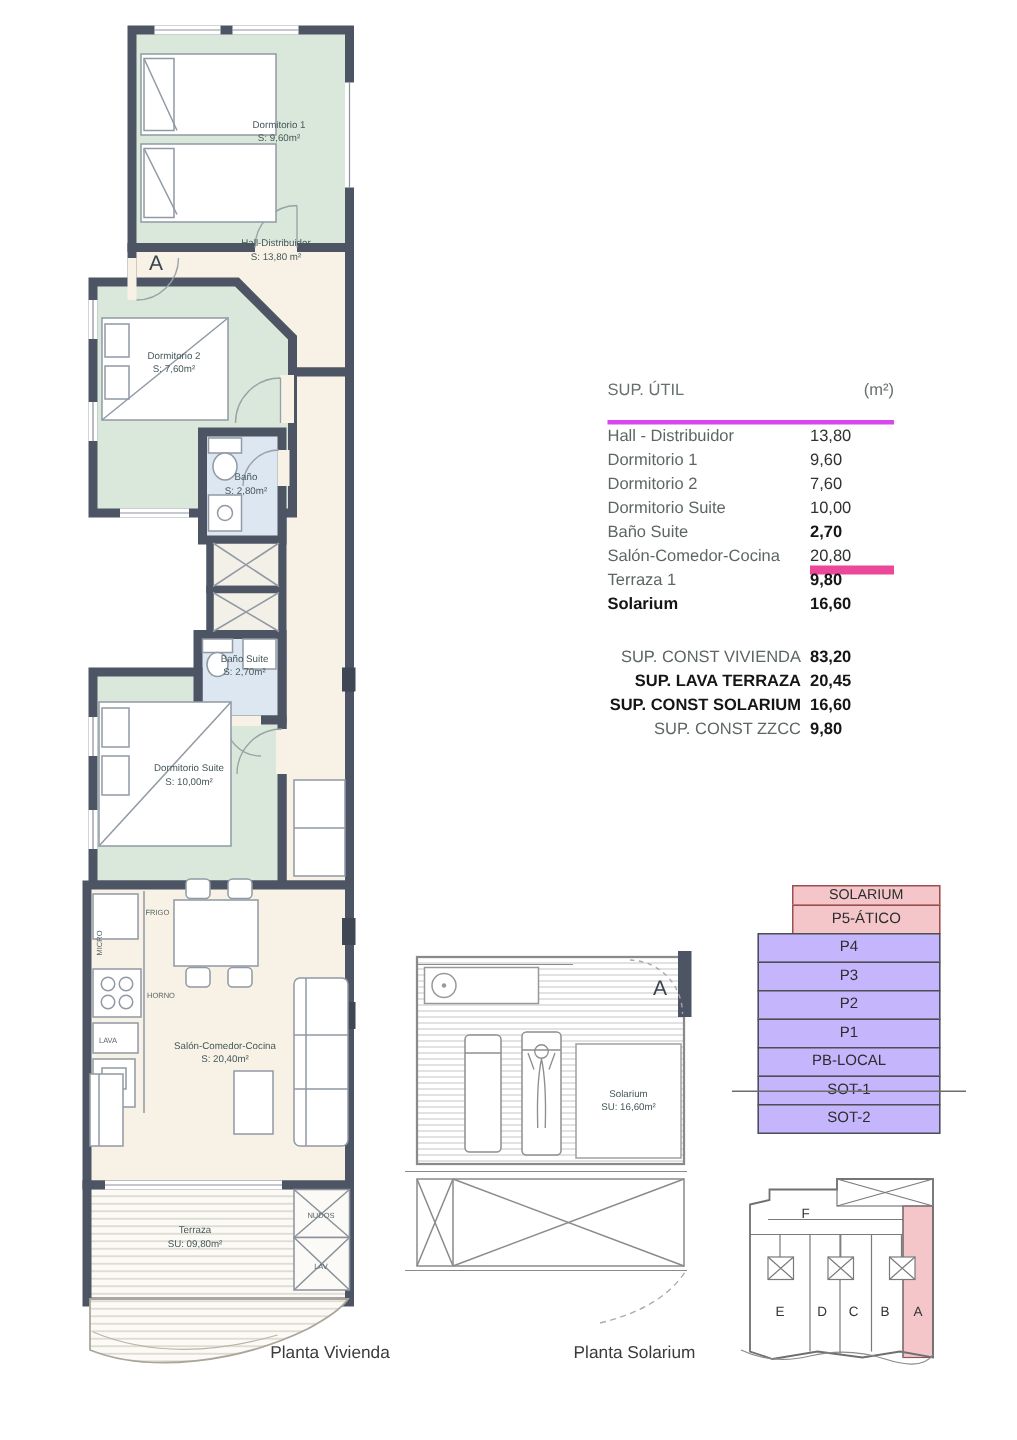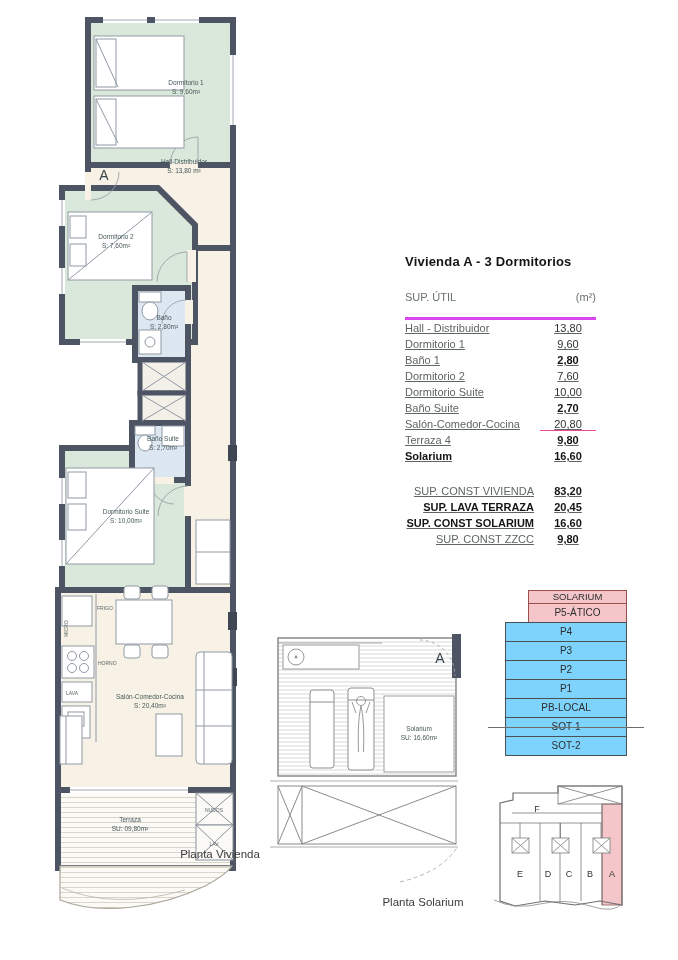--- a/index.html
+++ b/index.html
@@ -7,43 +7,43 @@
         font-family:"Liberation Sans",sans-serif;overflow:hidden;}
   #plans{position:absolute;left:0;top:0;width:678px;height:960px;}
 
   
   .panel{position:absolute;left:405px;top:254px;width:191px;}
   .title{font-size:13px;font-weight:bold;color:#141414;letter-spacing:.2px;margin-bottom:22px;}
   .t-header{display:flex;justify-content:space-between;font-size:11px;color:#68716d;
             border-bottom:3px solid #d946ef;padding-bottom:14px;margin-bottom:2px;}
   .t-header .unit{color:#68716d;}
   .t-row{display:flex;justify-content:space-between;align-items:baseline;height:16px;
-         font-size:11px;color:#5d6663;text-decoration:underline;}
+         font-size:11px;color:#5d6663;}
   .t-row .lbl{white-space:nowrap;}
-  .t-row .val{width:56px;text-align:center;color:#2e3331;}
+  .t-row .val{width:56px;text-align:left;color:#2e3331;}
   .t-row.bold-val .val{font-weight:bold;color:#151515;}
   .t-row.bold-lbl .lbl{font-weight:bold;color:#151515;}
   .t-row.indent{justify-content:flex-end;}
   .t-row.indent .lbl{text-align:right;}
-  .t-row.vrule .val{border-bottom:1px solid #ec4899;}
+  .t-row.vrule .val{border-bottom:6px solid #ec4899;}
   .block2{margin-top:19px;}
   .t-row.right{justify-content:flex-end;}
   .t-row.right .lbl{text-align:left;margin-right:6px;}
 
   
   .levels{position:absolute;left:505px;top:590px;width:122px;}
   .level{box-sizing:border-box;height:20.5px;margin-top:-1.5px;border:1.5px solid #4b4f52;
-         background:#7dd3fc;text-align:center;font-size:10px;line-height:17px;color:#2d2d2d;}
+         background:#c4b5fd;text-align:center;font-size:10px;line-height:17px;color:#2d2d2d;}
   .level:first-child{margin-top:0;}
   .level.pink{margin-left:23px;background:#f4c6ca;border-color:#9b4f4e;}
   .level.solarium{height:14px;line-height:11px;font-size:9.5px;}
   .groundline{position:absolute;left:488px;top:727px;width:156px;height:1px;background:#6d6d6d;}
 
   .caption{position:absolute;font-size:11.5px;color:#3b3b3b;width:140px;text-align:center;}
-  .caption-viv{left:150px;top:848px;}
+  .caption-viv{left:150px;top:896px;}
   .caption-sol{left:353px;top:896px;text-align:center;}
 
   
   text{font-family:"Liberation Sans",sans-serif;}
   .rlabel{font-size:6.5px;fill:#47585a;text-anchor:middle;}
   .klabel{font-size:5px;fill:#5a6668;}
   .klabel.mid{text-anchor:middle;}
   .marker{font-size:14px;fill:#39434e;text-anchor:middle;}
   .kpletter{font-size:9px;fill:#333;text-anchor:middle;}
 </style>
@@ -285,57 +285,52 @@
     <text class="kpletter" x="537" y="812">F</text>
     <text class="kpletter" x="520" y="877">E</text>
     <text class="kpletter" x="548" y="877">D</text>
     <text class="kpletter" x="569" y="877">C</text>
     <text class="kpletter" x="590" y="877">B</text>
     <text class="kpletter" x="612" y="877">A</text>
   </g>
 </svg>
 
 <div class="panel">
-  <div class="title">Vivienda A - 3 Dormitorios</div>
 
   <div class="t-header">
     <span>SUP. ÚTIL</span>
     <span class="unit">(m²)</span>
   </div>
 
   <div class="t-row">
     <span class="lbl">Hall - Distribuidor</span>
     <span class="val">13,80</span>
   </div>
   <div class="t-row">
     <span class="lbl">Dormitorio 1</span>
     <span class="val">9,60</span>
   </div>
-  <div class="t-row bold-val">
-    <span class="lbl">Baño 1</span>
-    <span class="val">2,80</span>
-  </div>
   <div class="t-row">
     <span class="lbl">Dormitorio 2</span>
     <span class="val">7,60</span>
   </div>
   <div class="t-row">
     <span class="lbl">Dormitorio Suite</span>
     <span class="val">10,00</span>
   </div>
   <div class="t-row bold-val">
     <span class="lbl">Baño Suite</span>
     <span class="val">2,70</span>
   </div>
   <div class="t-row vrule">
     <span class="lbl">Salón-Comedor-Cocina</span>
     <span class="val">20,80</span>
   </div>
   <div class="t-row bold-val">
-    <span class="lbl">Terraza 4</span>
+    <span class="lbl">Terraza 1</span>
     <span class="val">9,80</span>
   </div>
   <div class="t-row bold-val bold-lbl">
     <span class="lbl">Solarium</span>
     <span class="val">16,60</span>
   </div>
 
   <div class="block2">
     <div class="t-row right bold-val">
       <span class="lbl">SUP. CONST VIVIENDA</span>

